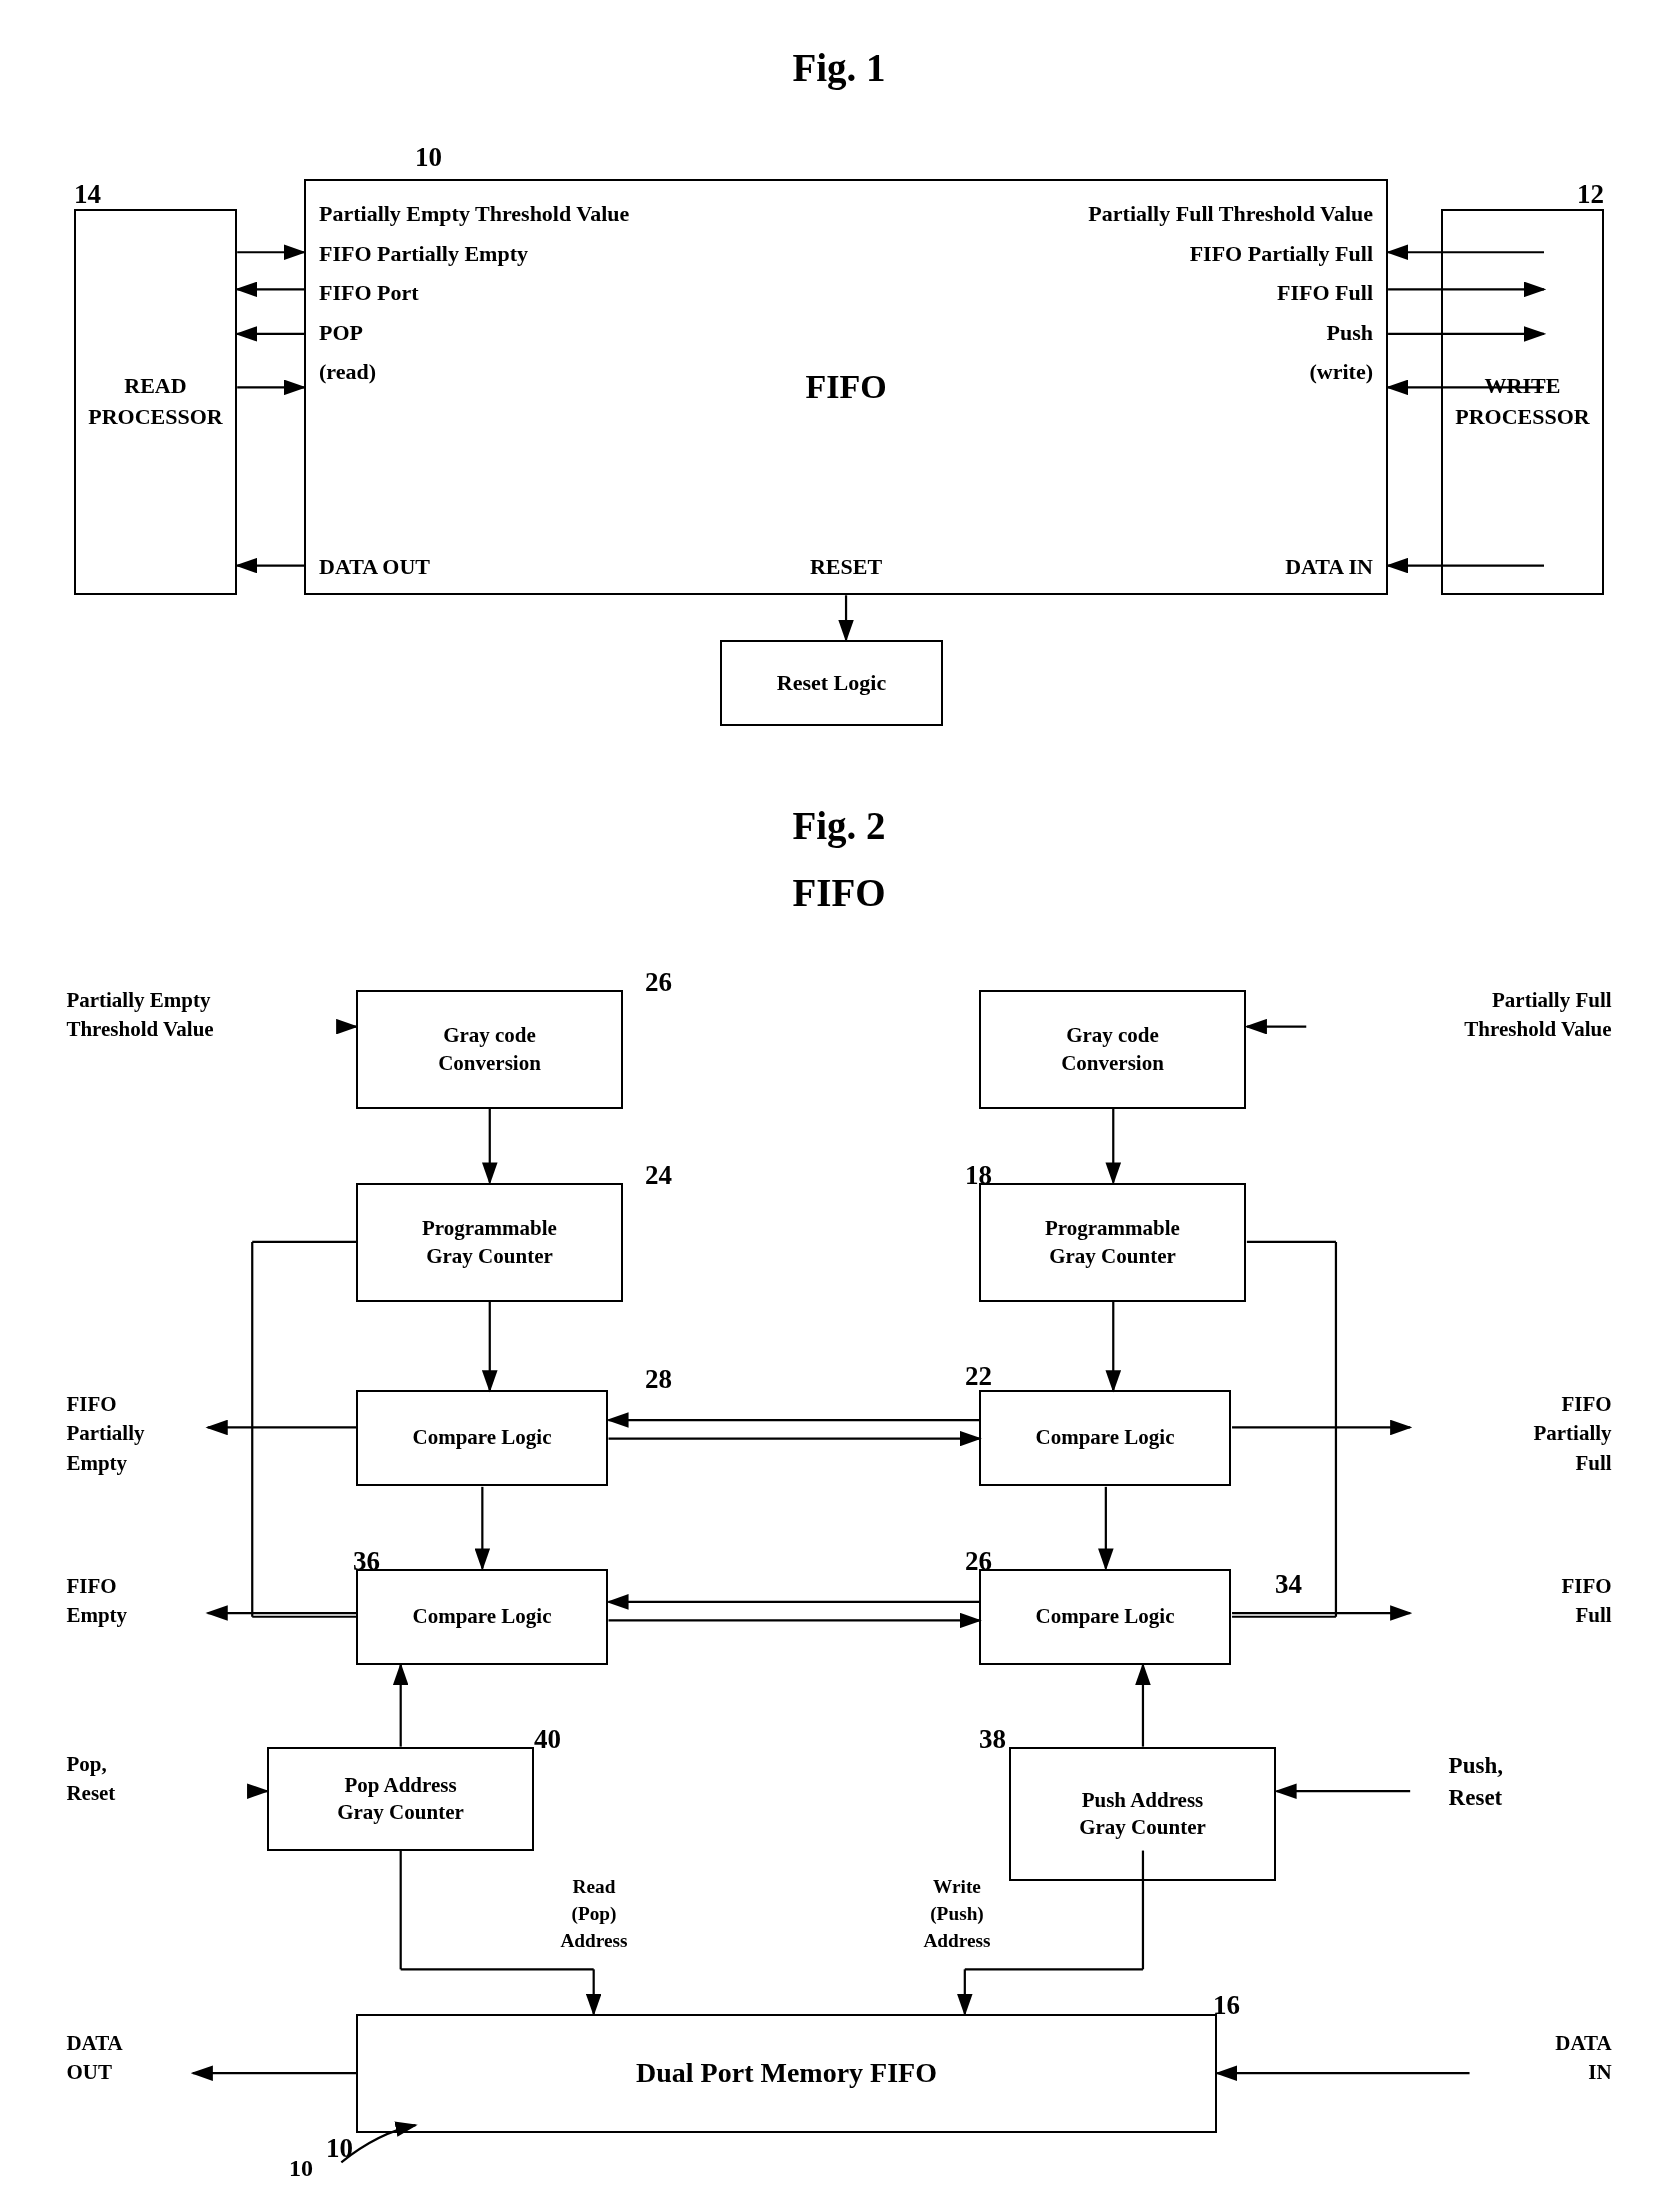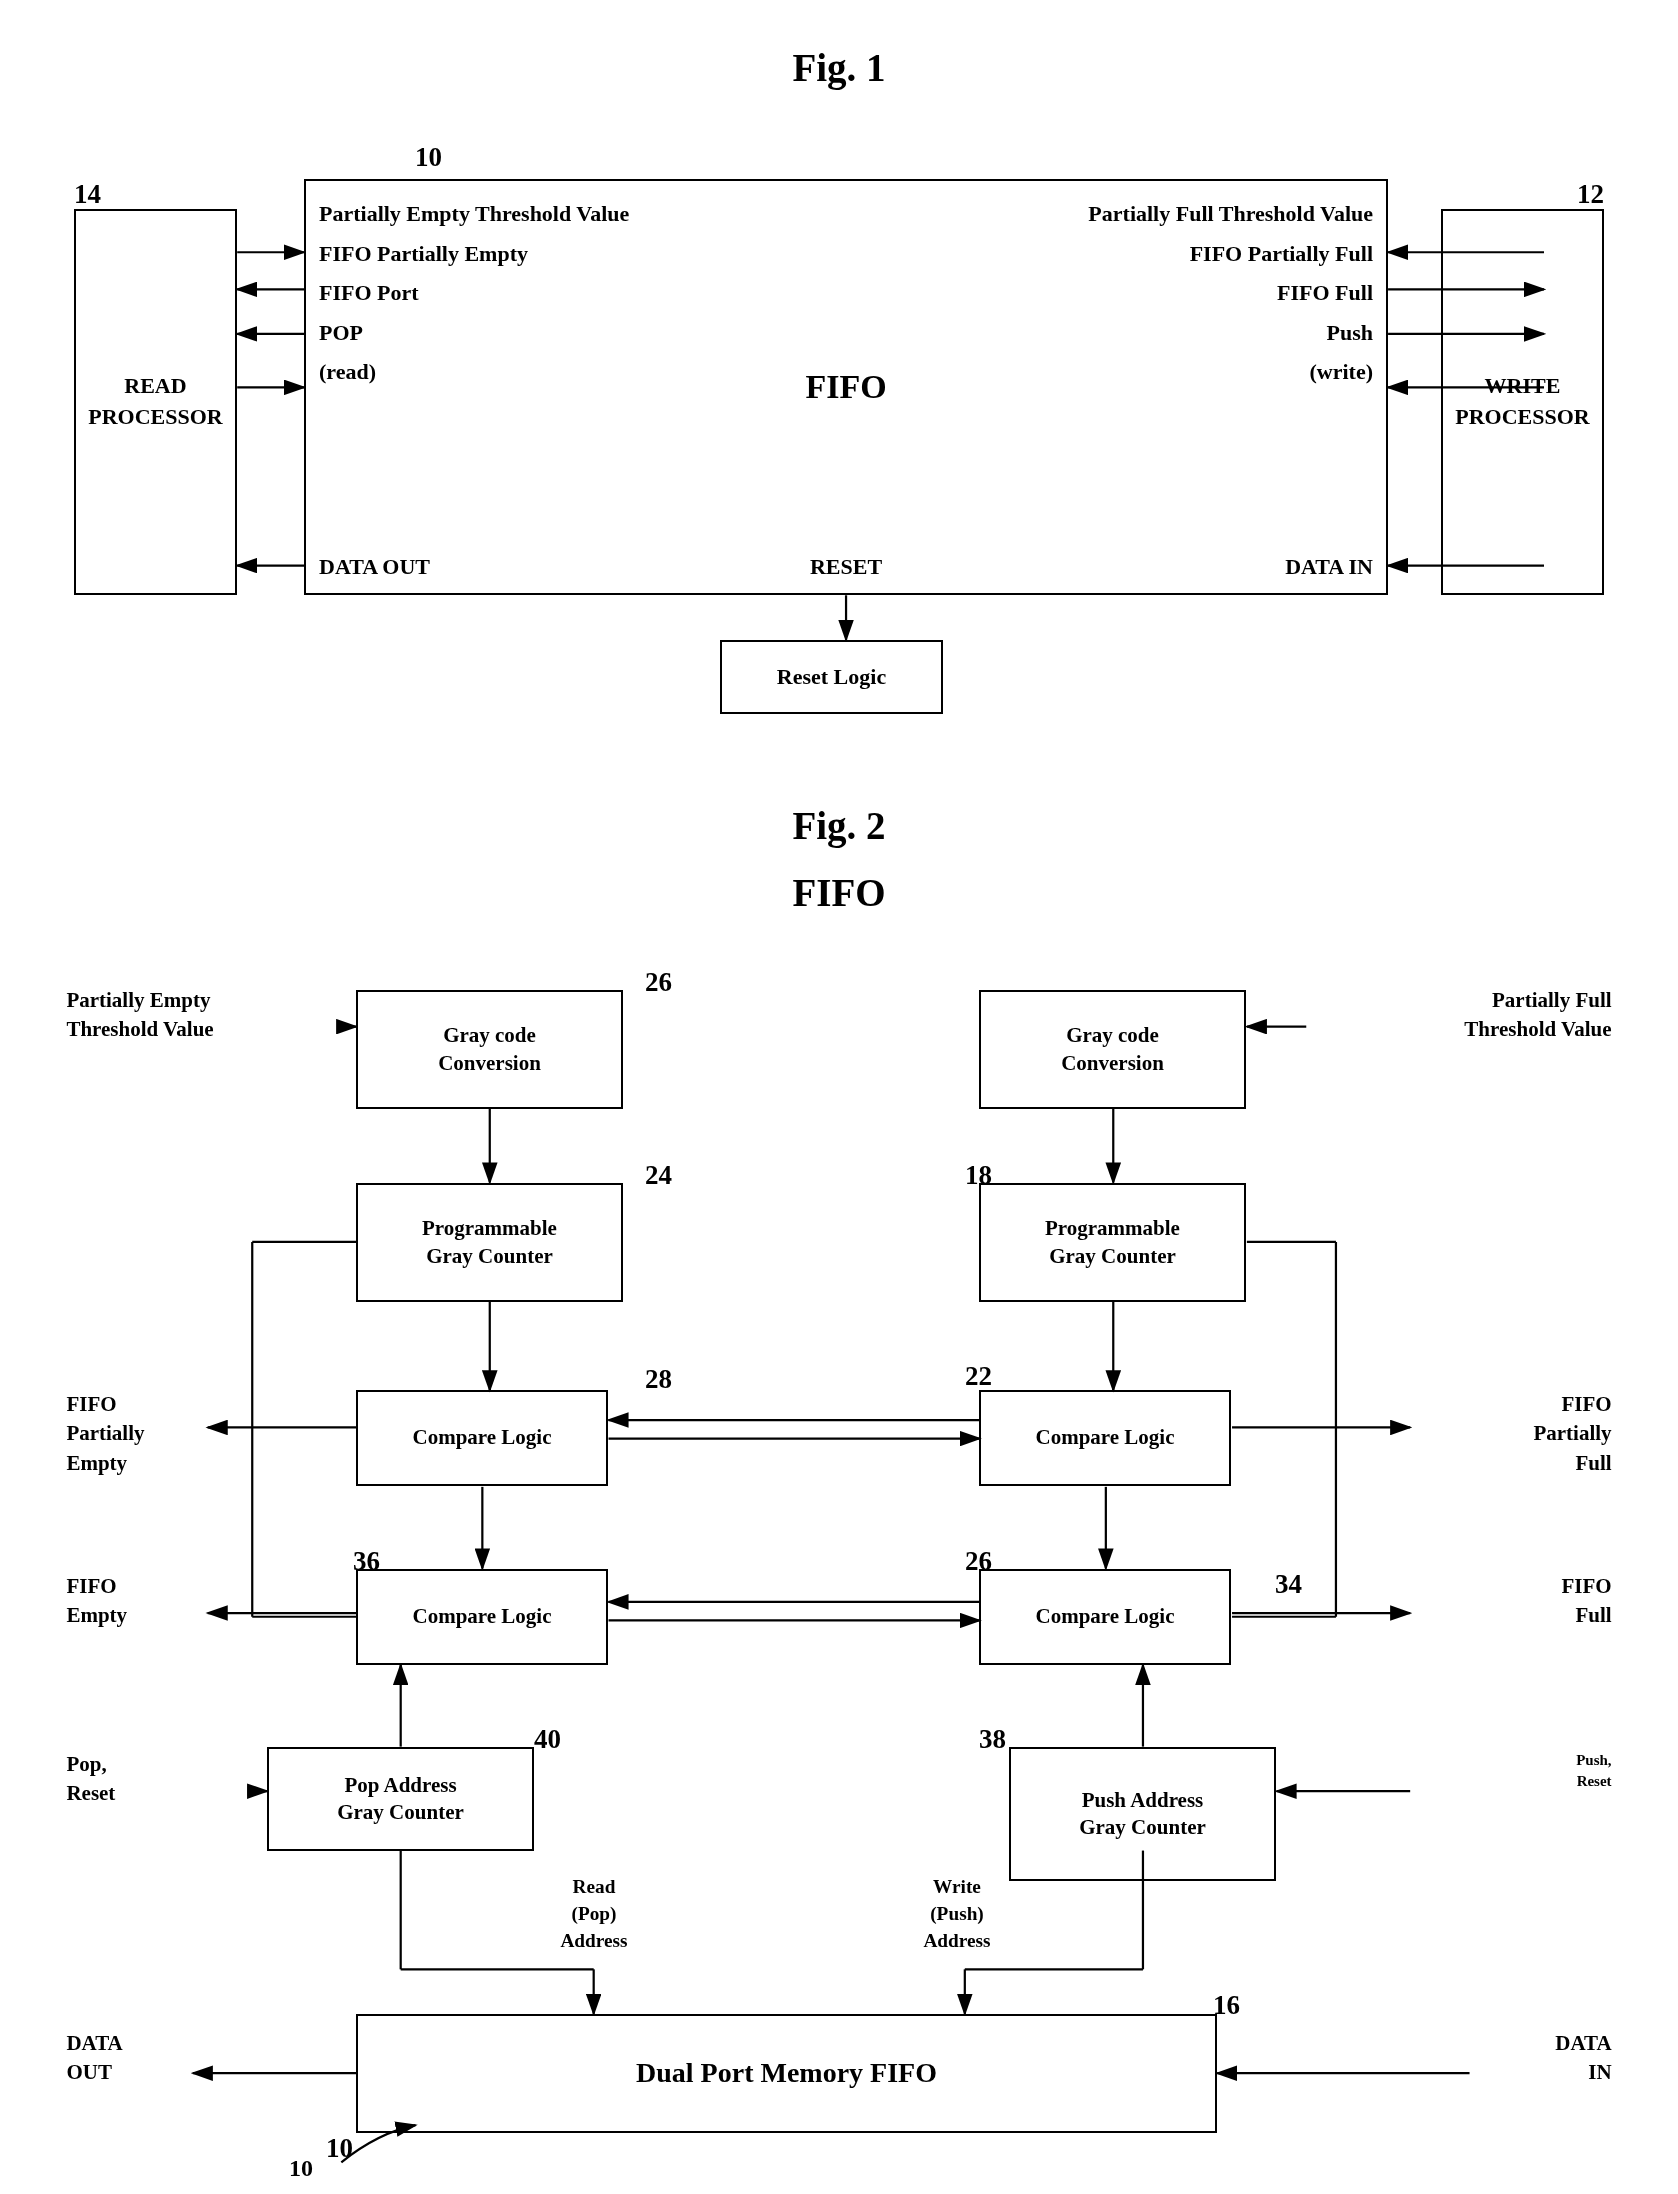--- a/index.html
+++ b/index.html
@@ -72,21 +72,21 @@
       top: 89px;
       width: 163px;
       height: 386px;
     }
 
     
     .fig1-reset {
       left: 661px;
       top: 520px;
       width: 223px;
-      height: 74px;
+      height: 86px;
     }
 
     
     .fifo-labels {
       position: absolute;
       left: 245px;
       top: 59px;
       width: 1084px;
       height: 416px;
       pointer-events: none;
@@ -350,21 +350,21 @@
     <div style="position:absolute; left:7.4px; top:805px; font-size:21px; font-weight:bold; line-height:1.4; text-align:left; width:171px;">Pop,<br>Reset</div>
 
     <div style="position:absolute; left:7.4px; top:1084px; font-size:21px; font-weight:bold; line-height:1.4; text-align:left; width:119px;">DATA<br>OUT</div>
 
     <div style="position:absolute; right:7.4px; top:41px; font-size:21px; font-weight:bold; line-height:1.4; text-align:right; width:275px;">Partially Full<br>Threshold Value</div>
 
     <div style="position:absolute; right:7.4px; top:445px; font-size:21px; font-weight:bold; line-height:1.4; text-align:right; width:208px;">FIFO<br>Partially<br>Full</div>
 
     <div style="position:absolute; right:7.4px; top:627px; font-size:21px; font-weight:bold; line-height:1.4; text-align:right; width:148px;">FIFO<br>Full</div>
 
-    <div style="position:absolute; right:7.4px; top:805px; font-size:15px; font-weight:bold; line-height:1.4; text-align:right; width:163px;">Push,<br>Reset</div>
+    <div style="position:absolute; right:7.4px; top:805px; font-size:23px; font-weight:bold; line-height:1.4; text-align:left; width:163px;">Push,<br>Reset</div>
 
     <div style="position:absolute; right:7.4px; top:1084px; font-size:21px; font-weight:bold; line-height:1.4; text-align:right; width:119px;">DATA<br>IN</div>
 
     <div style="position:absolute; left:468px; top:928px; font-size:19.3px; font-weight:bold; line-height:1.4; text-align:center; width:134px;">Read<br>(Pop)<br>Address</div>
 
     <div style="position:absolute; left:831px; top:928px; font-size:19.3px; font-weight:bold; line-height:1.4; text-align:center; width:134px;">Write<br>(Push)<br>Address</div>
 
     <div style="position:absolute; left:230px; top:1210px; font-size:24px; font-weight:bold;">10</div>
 
     <svg style="position:absolute;top:0;left:0;width:100%;height:100%;pointer-events:none;" xmlns="http://www.w3.org/2000/svg" viewBox="0 0 2101 1680" width="1560" height="1247">

